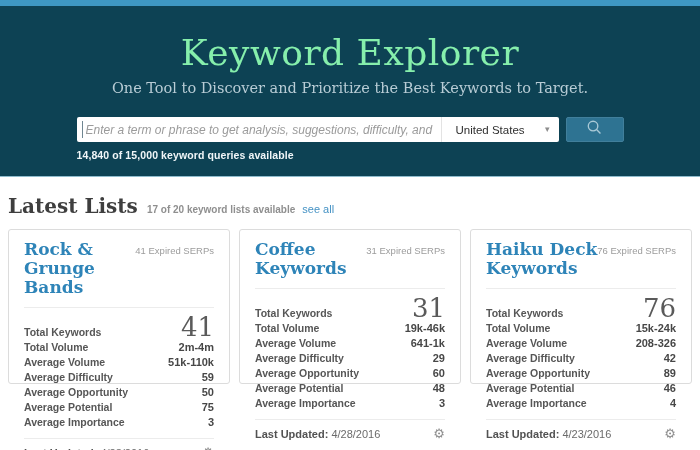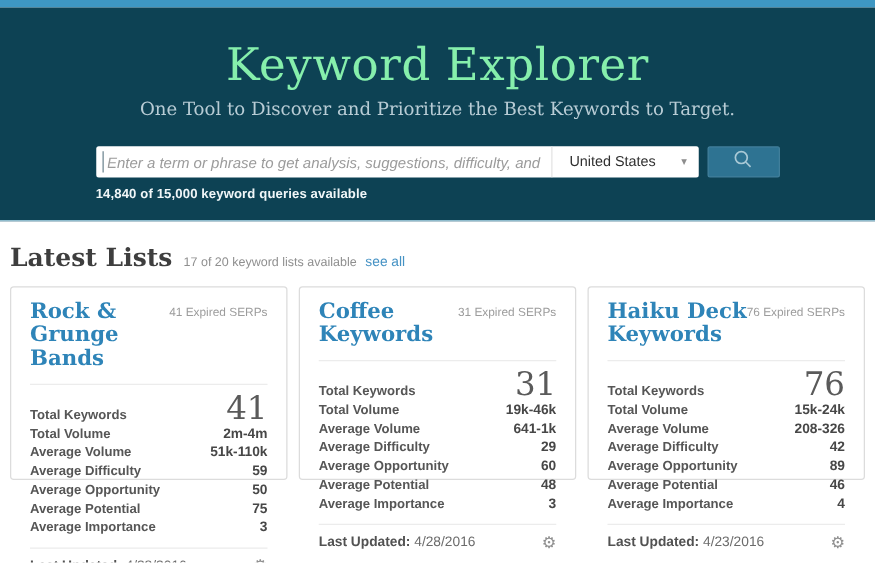--- a/index.html
+++ b/index.html
@@ -34,21 +34,21 @@
     border: 1px solid #417f9b; border-radius: 2px; display: flex;
     align-items: center; justify-content: center; cursor: pointer; }
   .queries { margin-top: 7px; font-size: 10.5px; font-weight: bold;
     color: #f0f6f8; letter-spacing: .1px; }
 
   
   .main { padding: 17px 8px 0; }
   .section-head { display: flex; align-items: baseline; }
   .section-title { font-family: "DejaVu Serif", serif; font-weight: bold;
     font-size: 20px; color: #3e3e3e; }
-  .section-avail { font-size: 10px; color: #8f8f8f; margin-left: 9px; }
+  .section-avail { font-size: 10px; color: #8f8f8f; margin-left: 9px; font-weight: bold; }
   .see-all { font-size: 11px; color: #4592c4; margin-left: 7px;
     text-decoration: none; cursor: pointer; }
   .cards { display: grid; grid-template-columns: repeat(3, 1fr); gap: 9px;
     margin-top: 11px; }
   .card { background: #fff; border: 1px solid #dcdcdc; border-radius: 3px;
     height: 155px; padding: 10px 15px 12px; display: flex; flex-direction: column;
     cursor: pointer; }
   .card-head { display: flex; justify-content: space-between; }
   .card-title { font-family: "DejaVu Serif", serif; font-weight: bold;
     font-size: 17px; line-height: 19px; color: #2e84b8; max-width: 150px;

